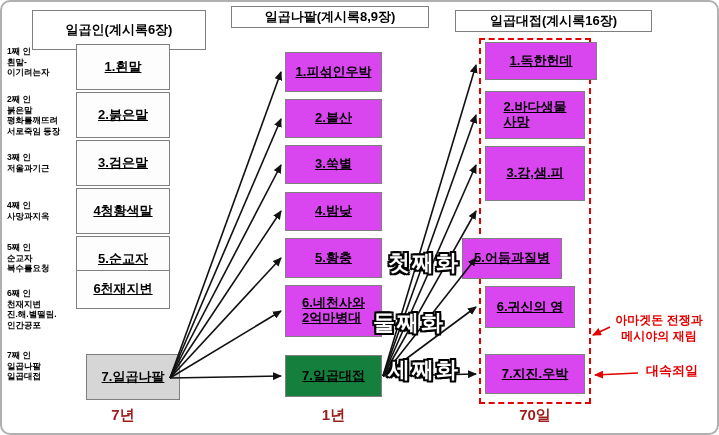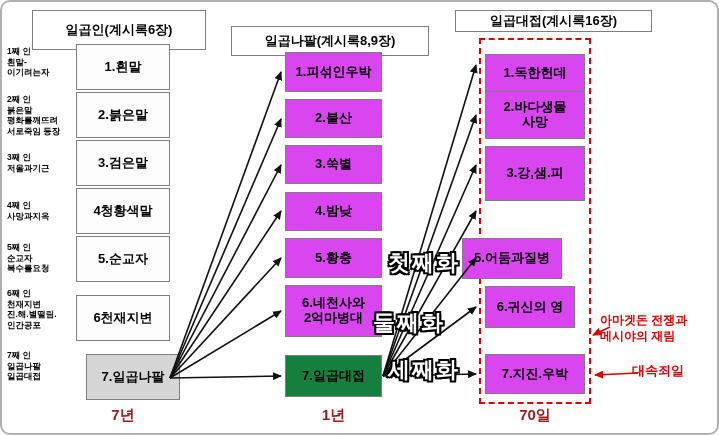--- a/index.html
+++ b/index.html
@@ -12,22 +12,22 @@
     background:#fff; border:2px solid #b0b0b0; border-radius:10px;
     overflow:hidden;
   }
   .hdr {
     position:absolute; display:flex; align-items:center; justify-content:center;
     font-weight:bold; font-size:13px; color:#000;
     border:1px solid #7f7f7f; background:#fff; text-align:center;
   }
   .box {
     position:absolute; display:flex; align-items:center; justify-content:center;
-    text-align:center; font-weight:bold; font-size:13px; color:#000;
-    border:1px solid #7f7f7f; white-space:pre-line; line-height:1.15;
+    font-weight:bold; font-size:13px; color:#000;
+    border:1px solid #7f7f7f; white-space:pre-line; line-height:1.15;text-decoration:underline;
   }
   .seal   { background:#fdfdfd; }
   .seal-last { background:#d6d6d6;margin-left:10px; }
   .pink   { background:#d946ef; }
   .salmon { background:#15803d; }
   .note {
     position:absolute; left:5px; width:66px;
     font-size:8.5px; font-weight:bold; line-height:1.25;
     white-space:pre-line; color:#000;
   }
@@ -41,30 +41,30 @@
   .arrows { position:absolute; left:0; top:0; pointer-events:none; }
   .woe {
     position:absolute; font-size:22px; font-weight:bold; color:#fff;
     letter-spacing:2px; z-index:5;
     text-shadow:
       -2px -2px 0 #000, 2px -2px 0 #000, -2px 2px 0 #000, 2px 2px 0 #000,
       0 -2px 0 #000, 0 2px 0 #000, -2px 0 0 #000, 2px 0 0 #000;
   }
   .red-note {
     position:absolute; color:#e30000; font-weight:bold;
-    white-space:pre-line; line-height:1.35; z-index:5;
+    text-align:center; white-space:pre-line; line-height:1.35; z-index:5;
   }
 </style>
 </head>
 <body>
 
 <div class="canvas">
 
   <div class="hdr" style="left:30px;top:8px;width:174px;height:40px">일곱인(계시록6장)</div>
-  <div class="hdr" style="left:229px;top:24px;width:198px;height:30px">일곱나팔(계시록8,9장)</div>
+  <div class="hdr" style="left:229px;top:4px;width:198px;height:22px">일곱나팔(계시록8,9장)</div>
   <div class="hdr" style="left:453px;top:8px;width:197px;height:22px">일곱대접(계시록16장)</div>
 
   <div class="note" style="top:44px">1째 인
 흰말-
 이기려는자</div>
   <div class="note" style="top:92px">2째 인
 붉은말
 평화를깨뜨려
 서로죽임 등장</div>
   <div class="note" style="top:150px">3째 인
@@ -80,34 +80,34 @@
 인간공포</div>
   <div class="note" style="top:348px">7째 인
 일곱나팔
 일곱대접</div>
 
   <div class="box seal" style="left:74px;top:42px;width:94px;height:46px">1.흰말</div>
   <div class="box seal" style="left:74px;top:90px;width:94px;height:46px">2.붉은말</div>
   <div class="box seal" style="left:74px;top:138px;width:94px;height:46px">3.검은말</div>
   <div class="box seal" style="left:74px;top:186px;width:94px;height:46px">4청황색말</div>
   <div class="box seal" style="left:74px;top:234px;width:94px;height:46px">5.순교자</div>
-  <div class="box seal" style="left:74px;top:293px;width:94px;height:46px">6천재지변</div>
+  <div class="box seal" style="left:74px;top:268px;width:94px;height:39px">6천재지변</div>
   <div class="box seal-last" style="left:74px;top:352px;width:94px;height:46px">7.일곱나팔</div>
 
   <div class="box pink" style="left:283px;top:50px;width:97px;height:40px">1.피섞인우박</div>
   <div class="box pink" style="left:283px;top:97px;width:97px;height:39px">2.불산</div>
   <div class="box pink" style="left:283px;top:143px;width:97px;height:39px">3.쑥별</div>
   <div class="box pink" style="left:283px;top:190px;width:97px;height:39px">4.밤낮</div>
   <div class="box pink" style="left:283px;top:236px;width:97px;height:40px">5.황충</div>
   <div class="box pink" style="left:283px;top:283px;width:97px;height:52px">6.네천사와
 2억마병대</div>
   <div class="box salmon" style="left:283px;top:353px;width:97px;height:42px">7.일곱대접</div>
 
   <div class="dashed" style="left:477px;top:36px;width:112px;height:366px"></div>
-  <div class="box pink" style="left:483px;top:52px;width:100px;height:38px">1.독한헌데</div>
+  <div class="box pink" style="left:483px;top:40px;width:112px;height:38px">1.독한헌데</div>
   <div class="box pink" style="left:483px;top:89px;width:100px;height:48px">2.바다생물
 사망</div>
   <div class="box pink" style="left:483px;top:144px;width:100px;height:55px">3.강,샘.피</div>
   <div class="box pink" style="left:460px;top:236px;width:100px;height:41px">5.어둠과질병</div>
   <div class="box pink" style="left:483px;top:284px;width:90px;height:42px">6.귀신의 영</div>
   <div class="box pink" style="left:483px;top:352px;width:100px;height:40px">7.지진.우박</div>
 
   <div class="duration" style="left:74px;top:404px;width:94px">7년</div>
   <div class="duration" style="left:283px;top:404px;width:97px">1년</div>
   <div class="duration" style="left:477px;top:404px;width:112px">70일</div>

